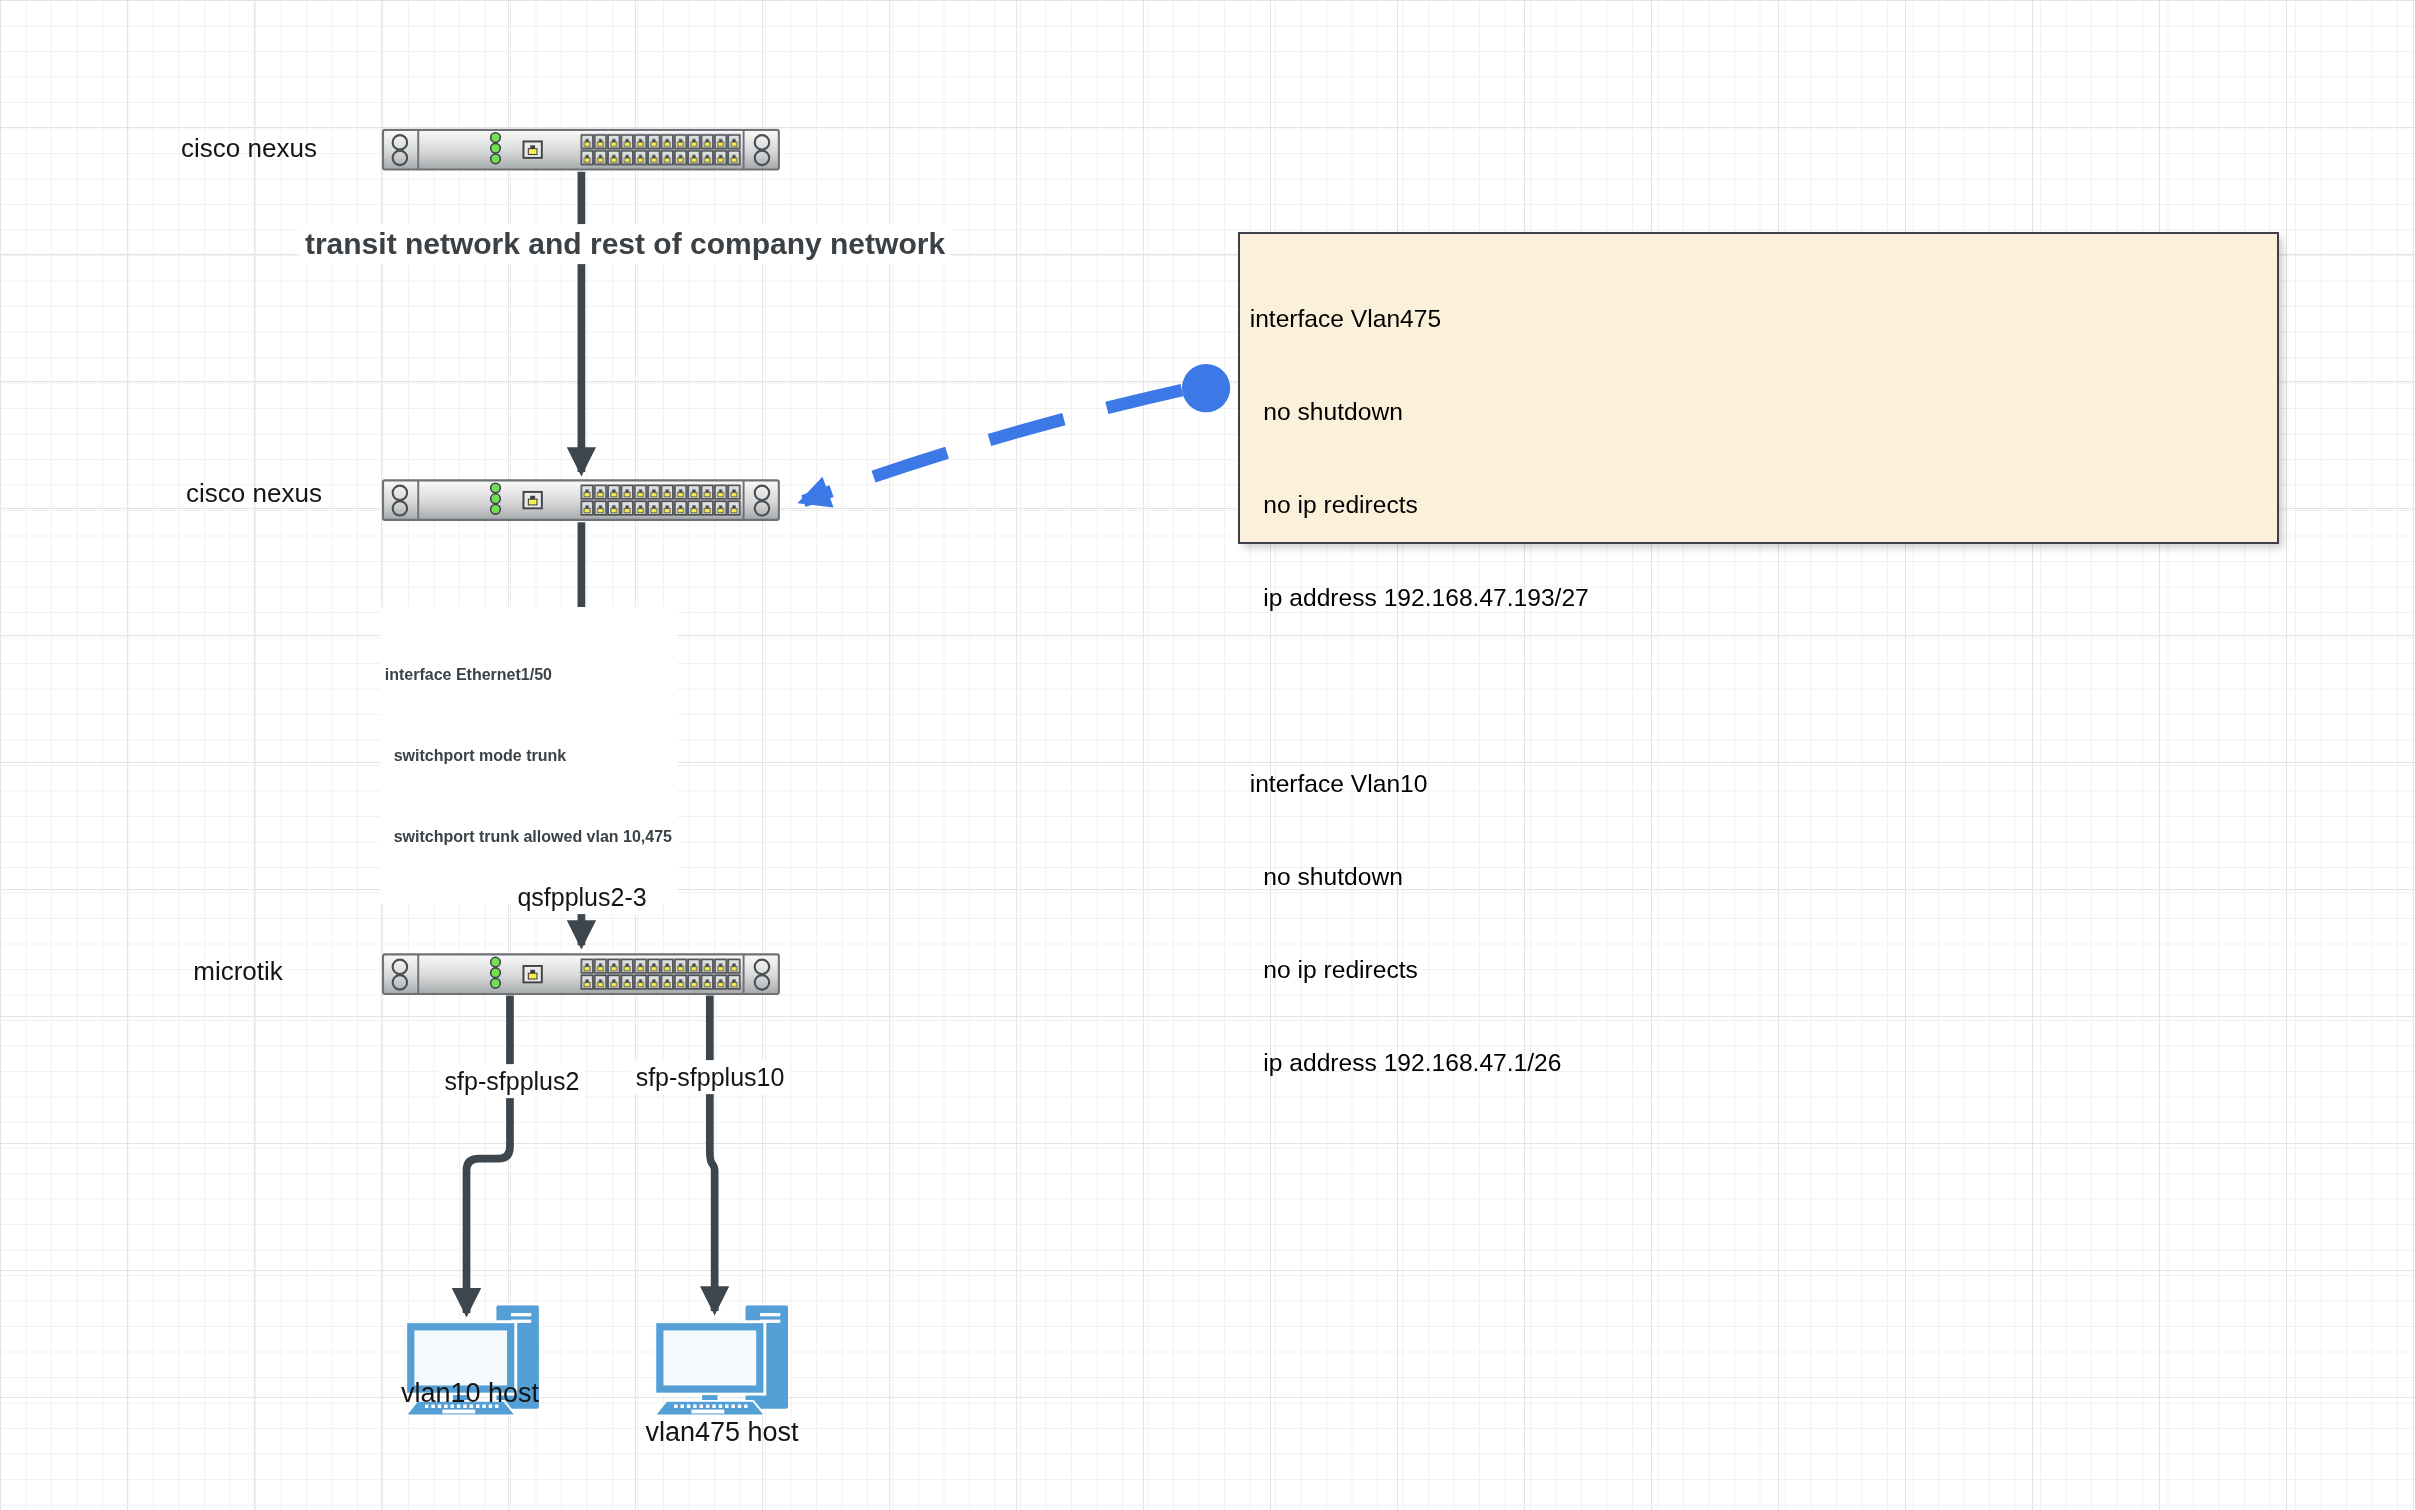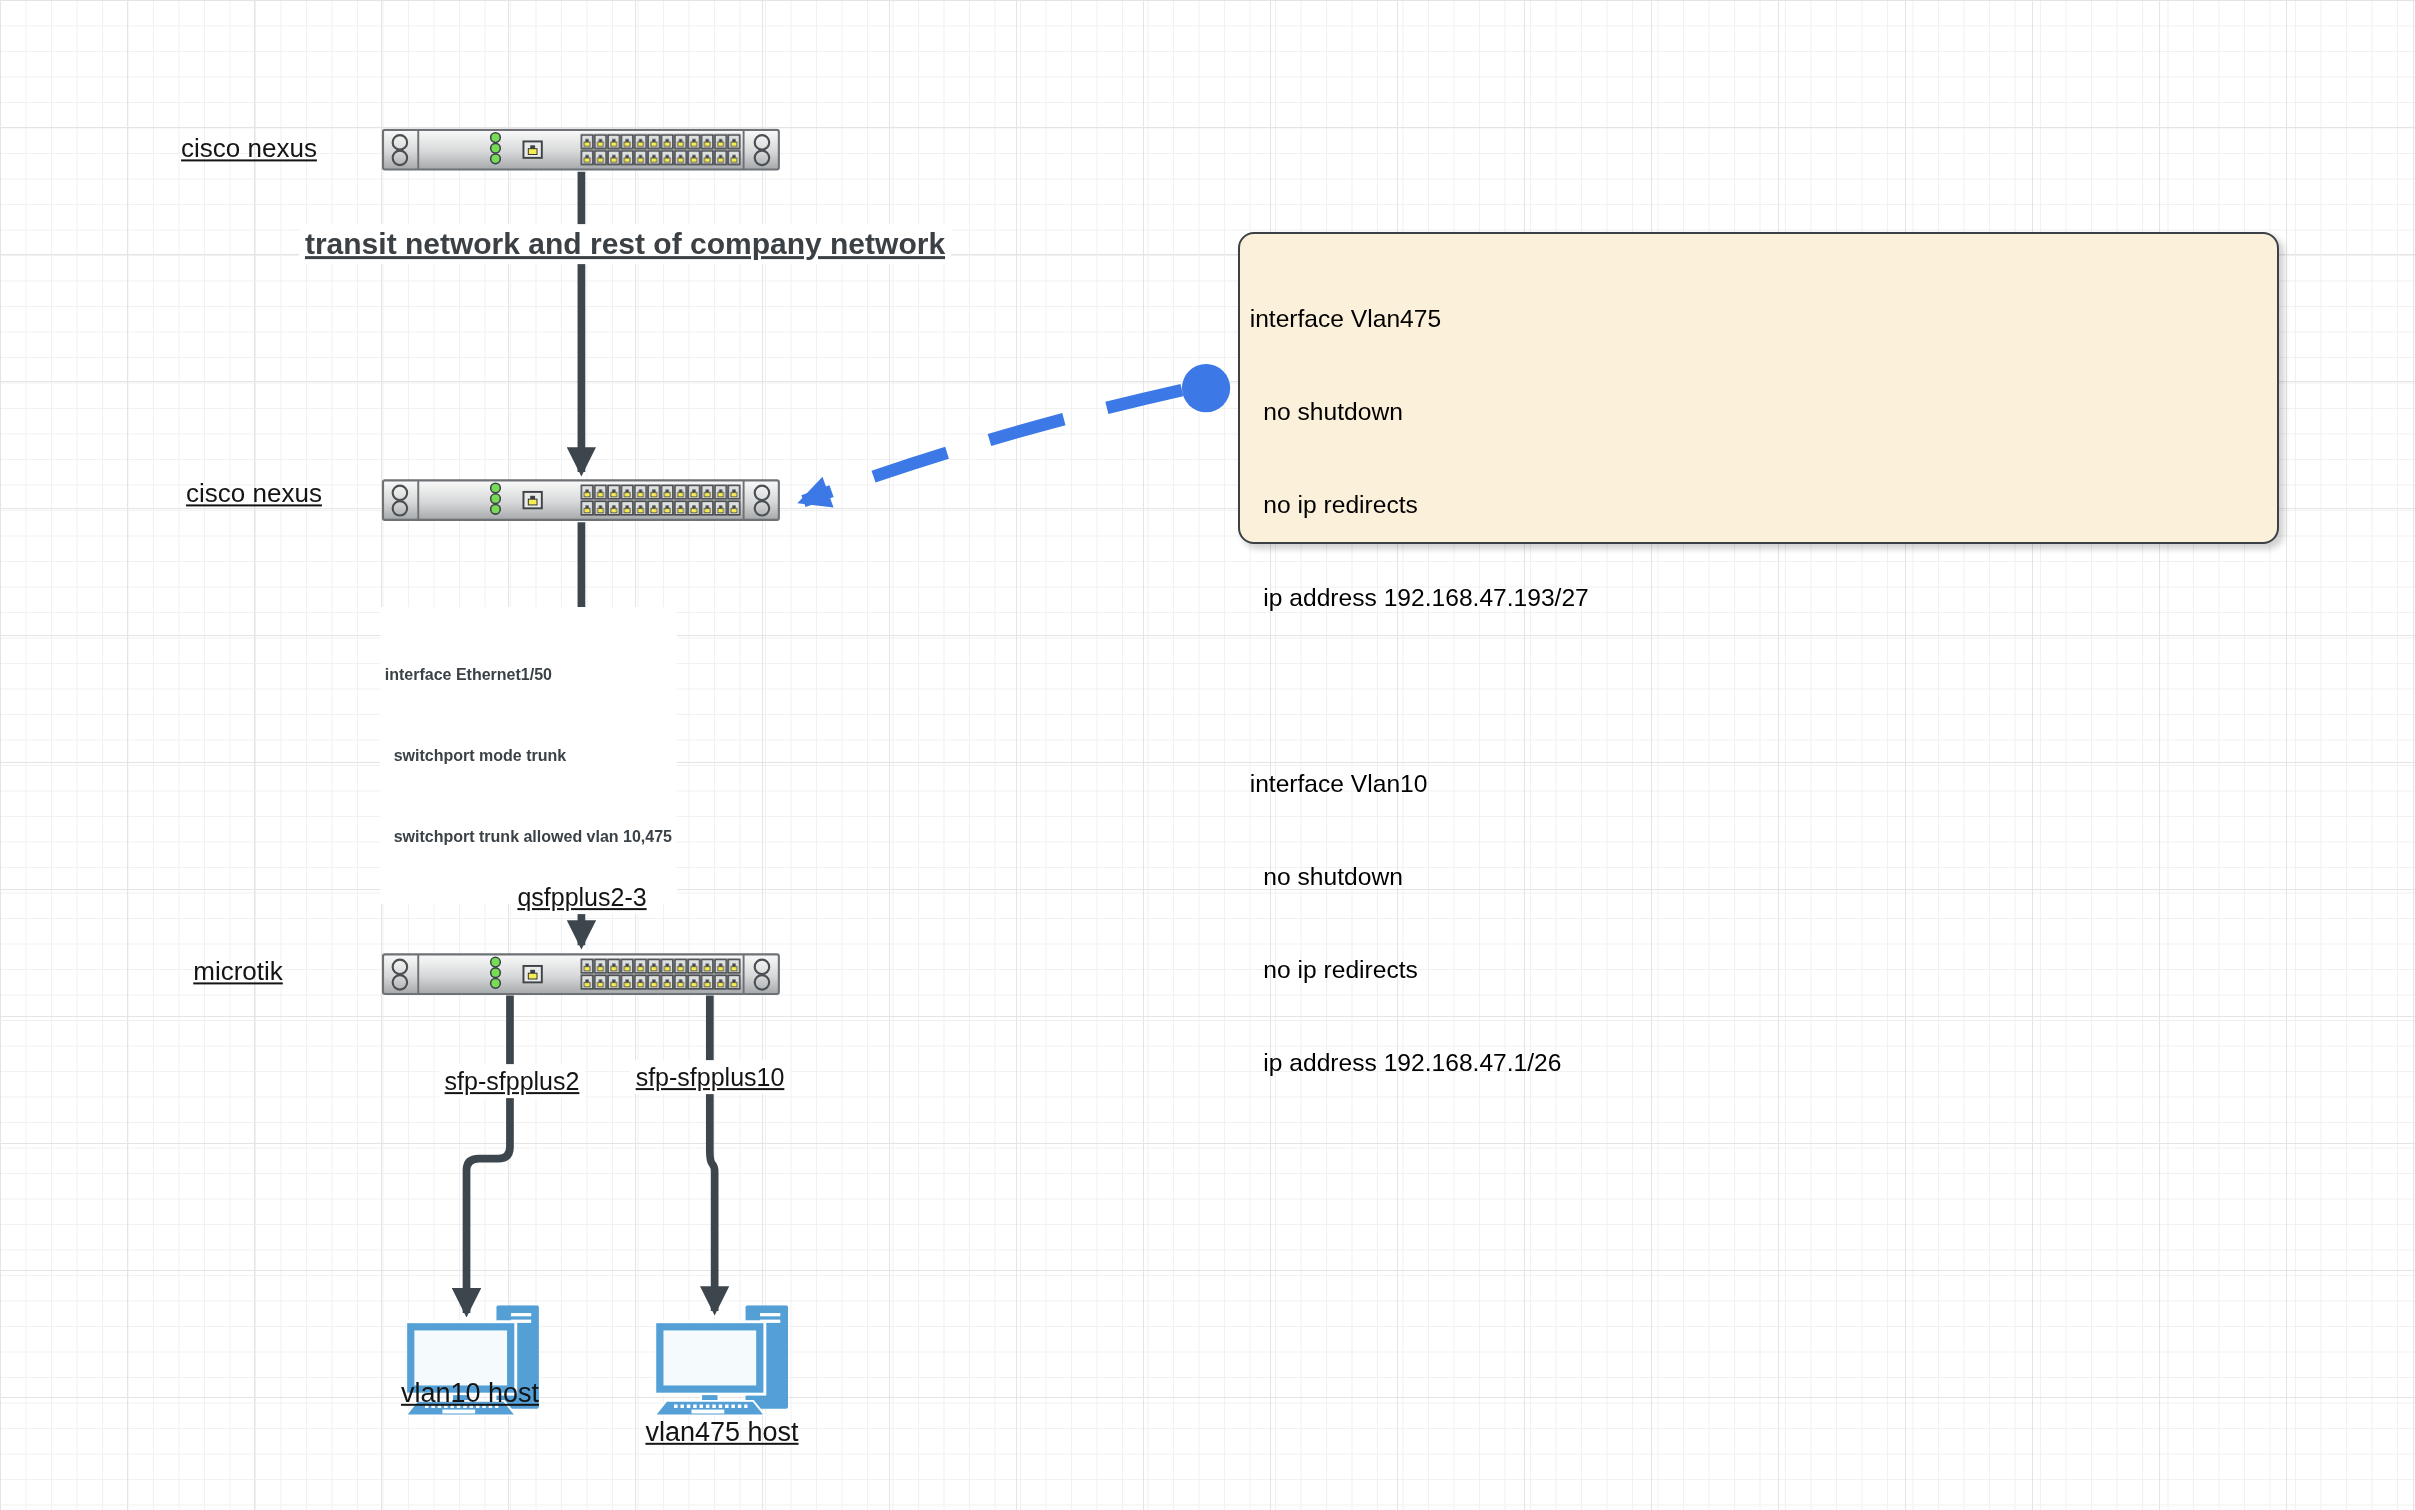--- a/index.html
+++ b/index.html
@@ -10,34 +10,34 @@
     background-image:
       linear-gradient(to right, #E4E4E4 1px, transparent 1px),
       linear-gradient(to bottom, #E4E4E4 1px, transparent 1px),
       linear-gradient(to right, #F1F1F1 1px, transparent 1px),
       linear-gradient(to bottom, #F1F1F1 1px, transparent 1px);
     background-size:127px 127px,127px 127px,25.5px 25.5px,25.5px 25.5px;
   }
   .layer { position:absolute; left:0; top:0; }
   .lbl {
     position:absolute; transform:translate(-50%,-50%);
-    font-size:26px; line-height:1.2; white-space:nowrap; color:#141414;text-decoration:underline;
+    font-size:26px; line-height:1.2; white-space:nowrap; color:#141414;
   }
   .lblbg { background:#FFFFFF; padding:1.9px 5.8px; }
   .title { font-weight:bold; font-size:30px; color:#3B4045;margin-left:44px; }
   .edge-lbl { font-size:25px; }
   .config {
     position:absolute; left:380px; top:607px;
     font-weight:bold; font-size:16px; line-height:27px; color:#3B4247;
     white-space:pre; background:#FFFFFF; padding:0 4.8px;
   }
   .note {
     position:absolute; left:1238px; top:232px; width:1041px; height:312px;
     box-sizing:border-box; background:#FBF0D9;
-    border:2.9px solid #3C4147; border-radius:16px;
+    border:2.9px solid #3C4147; border-radius:0;
     box-shadow:4.8px 4.8px 6.8px rgba(0,0,0,0.18);
     padding:6.8px 9.7px; font-size:24.6px; line-height:31px; color:#000;
     white-space:pre;
   }
   .note-line { min-height:31px; }
   svg { display:block; }
 </style>
 </head>
 <body>
 

